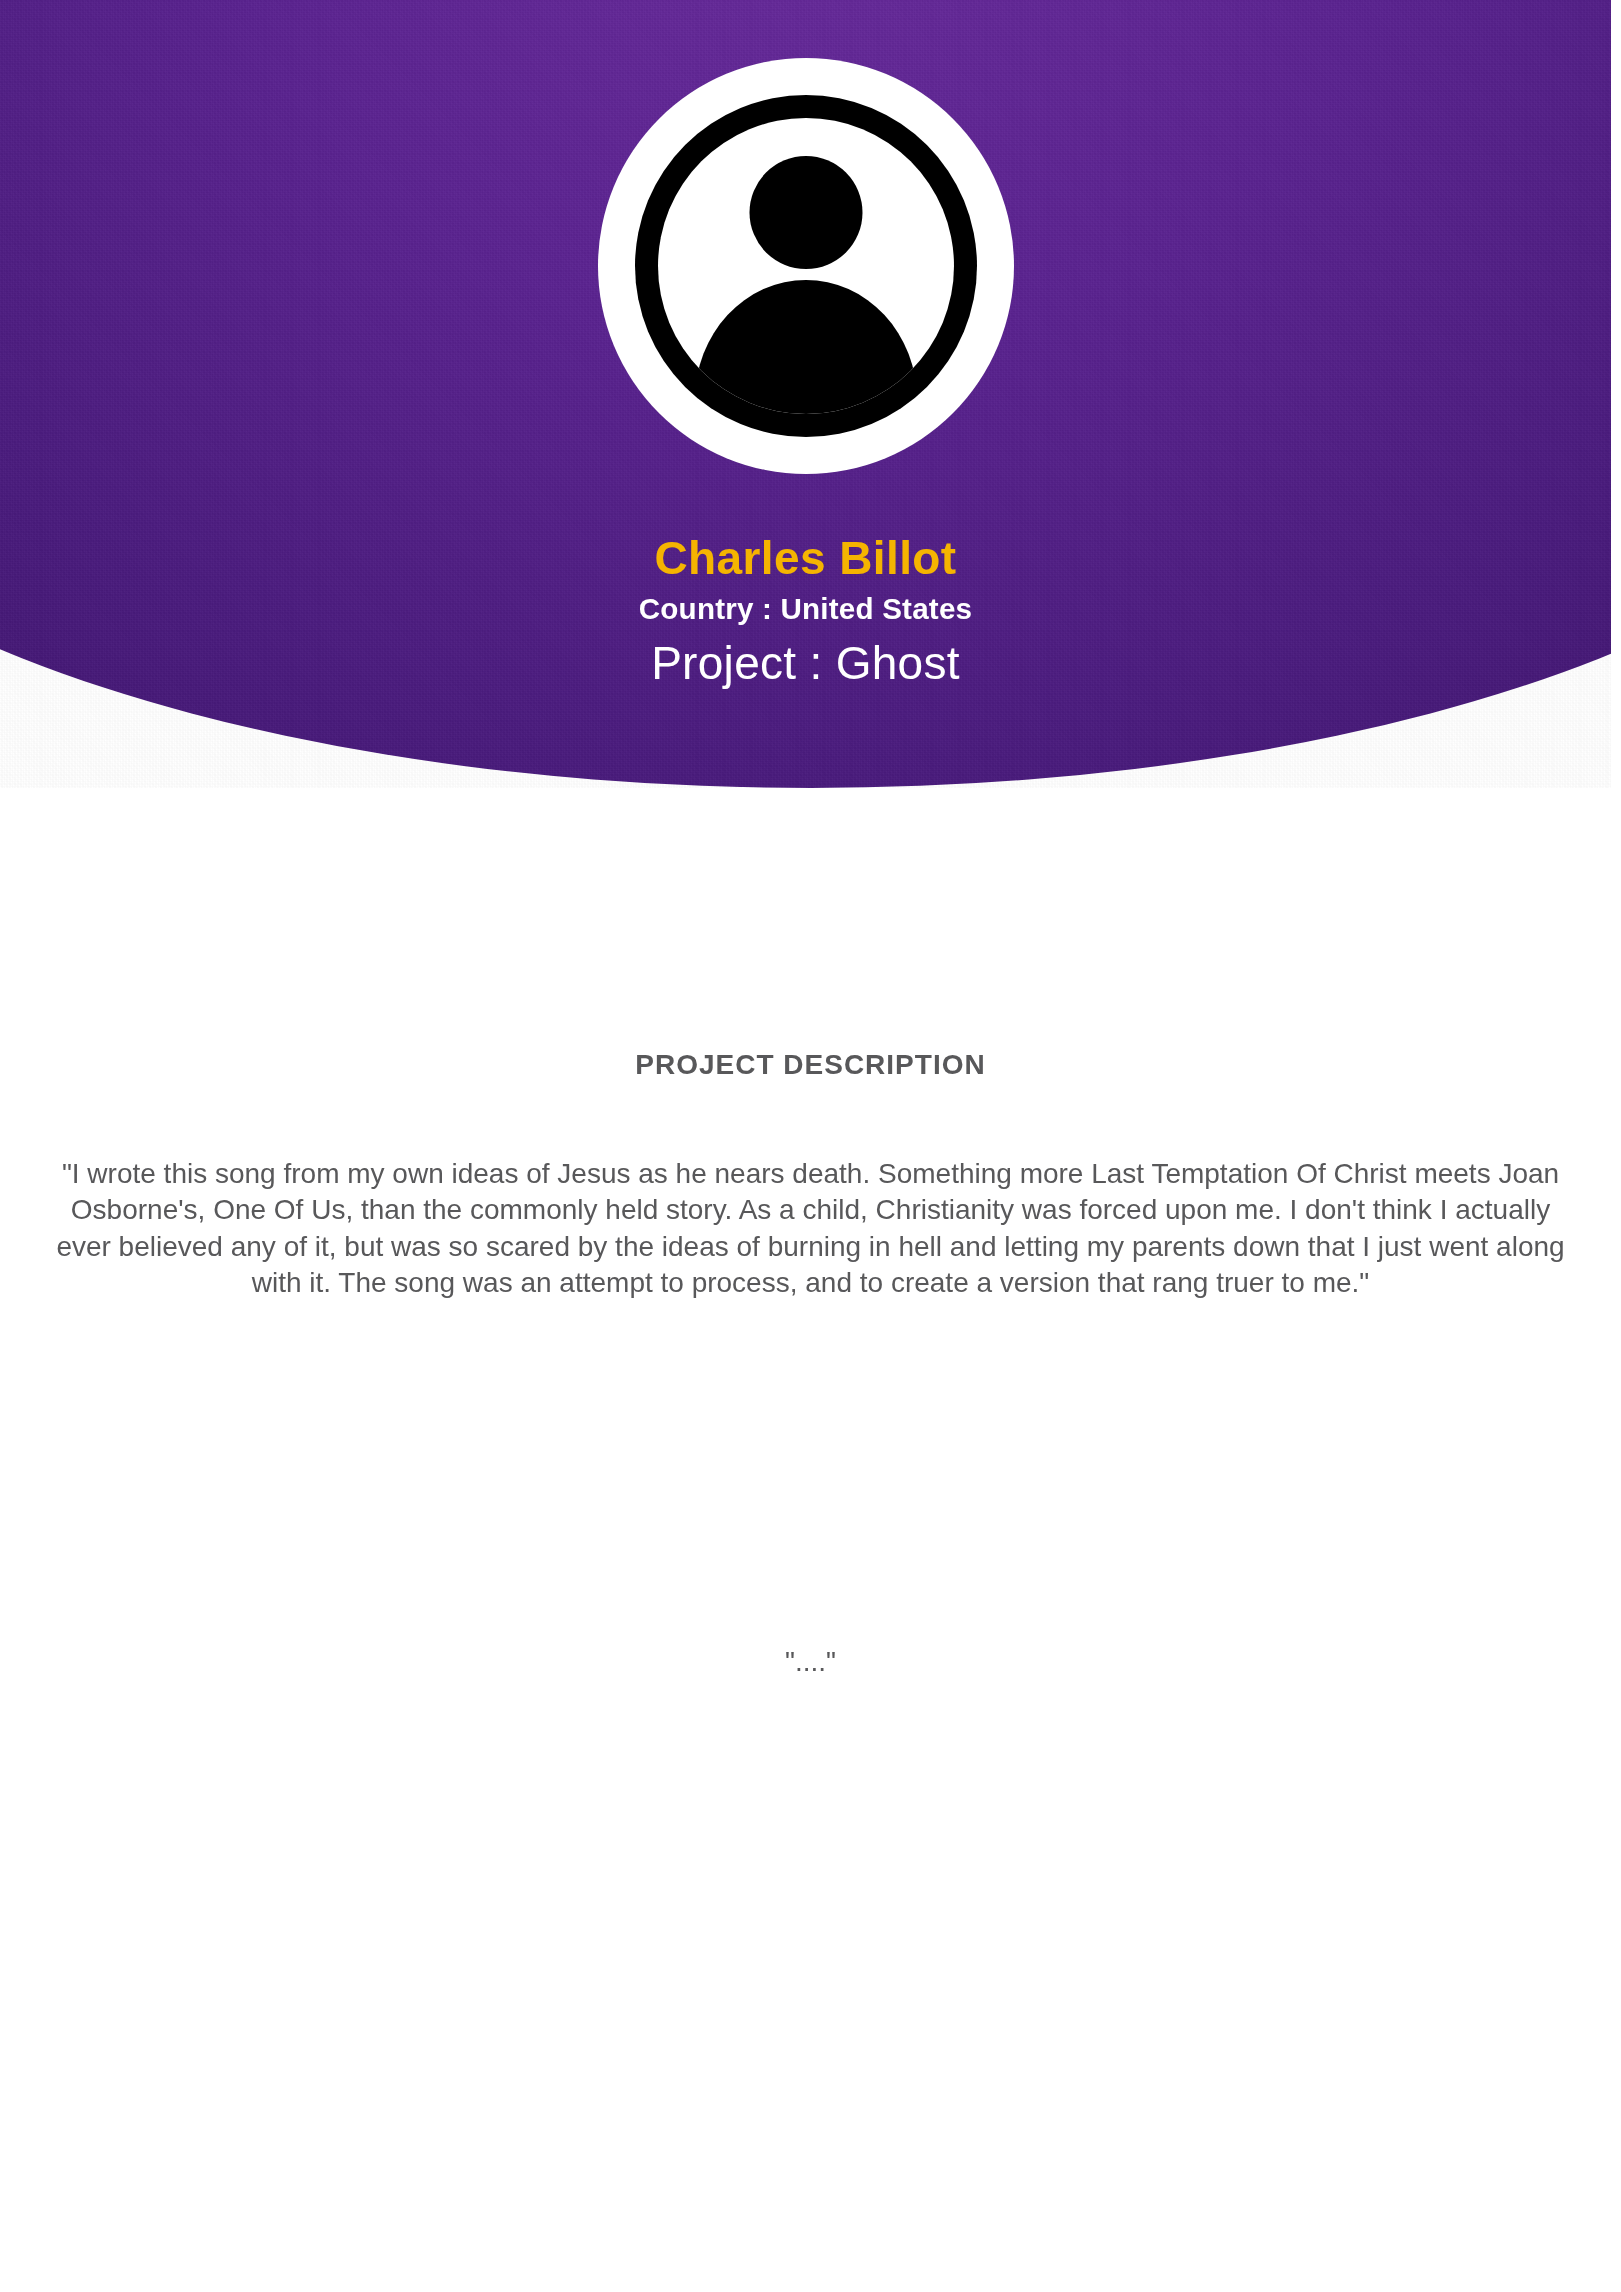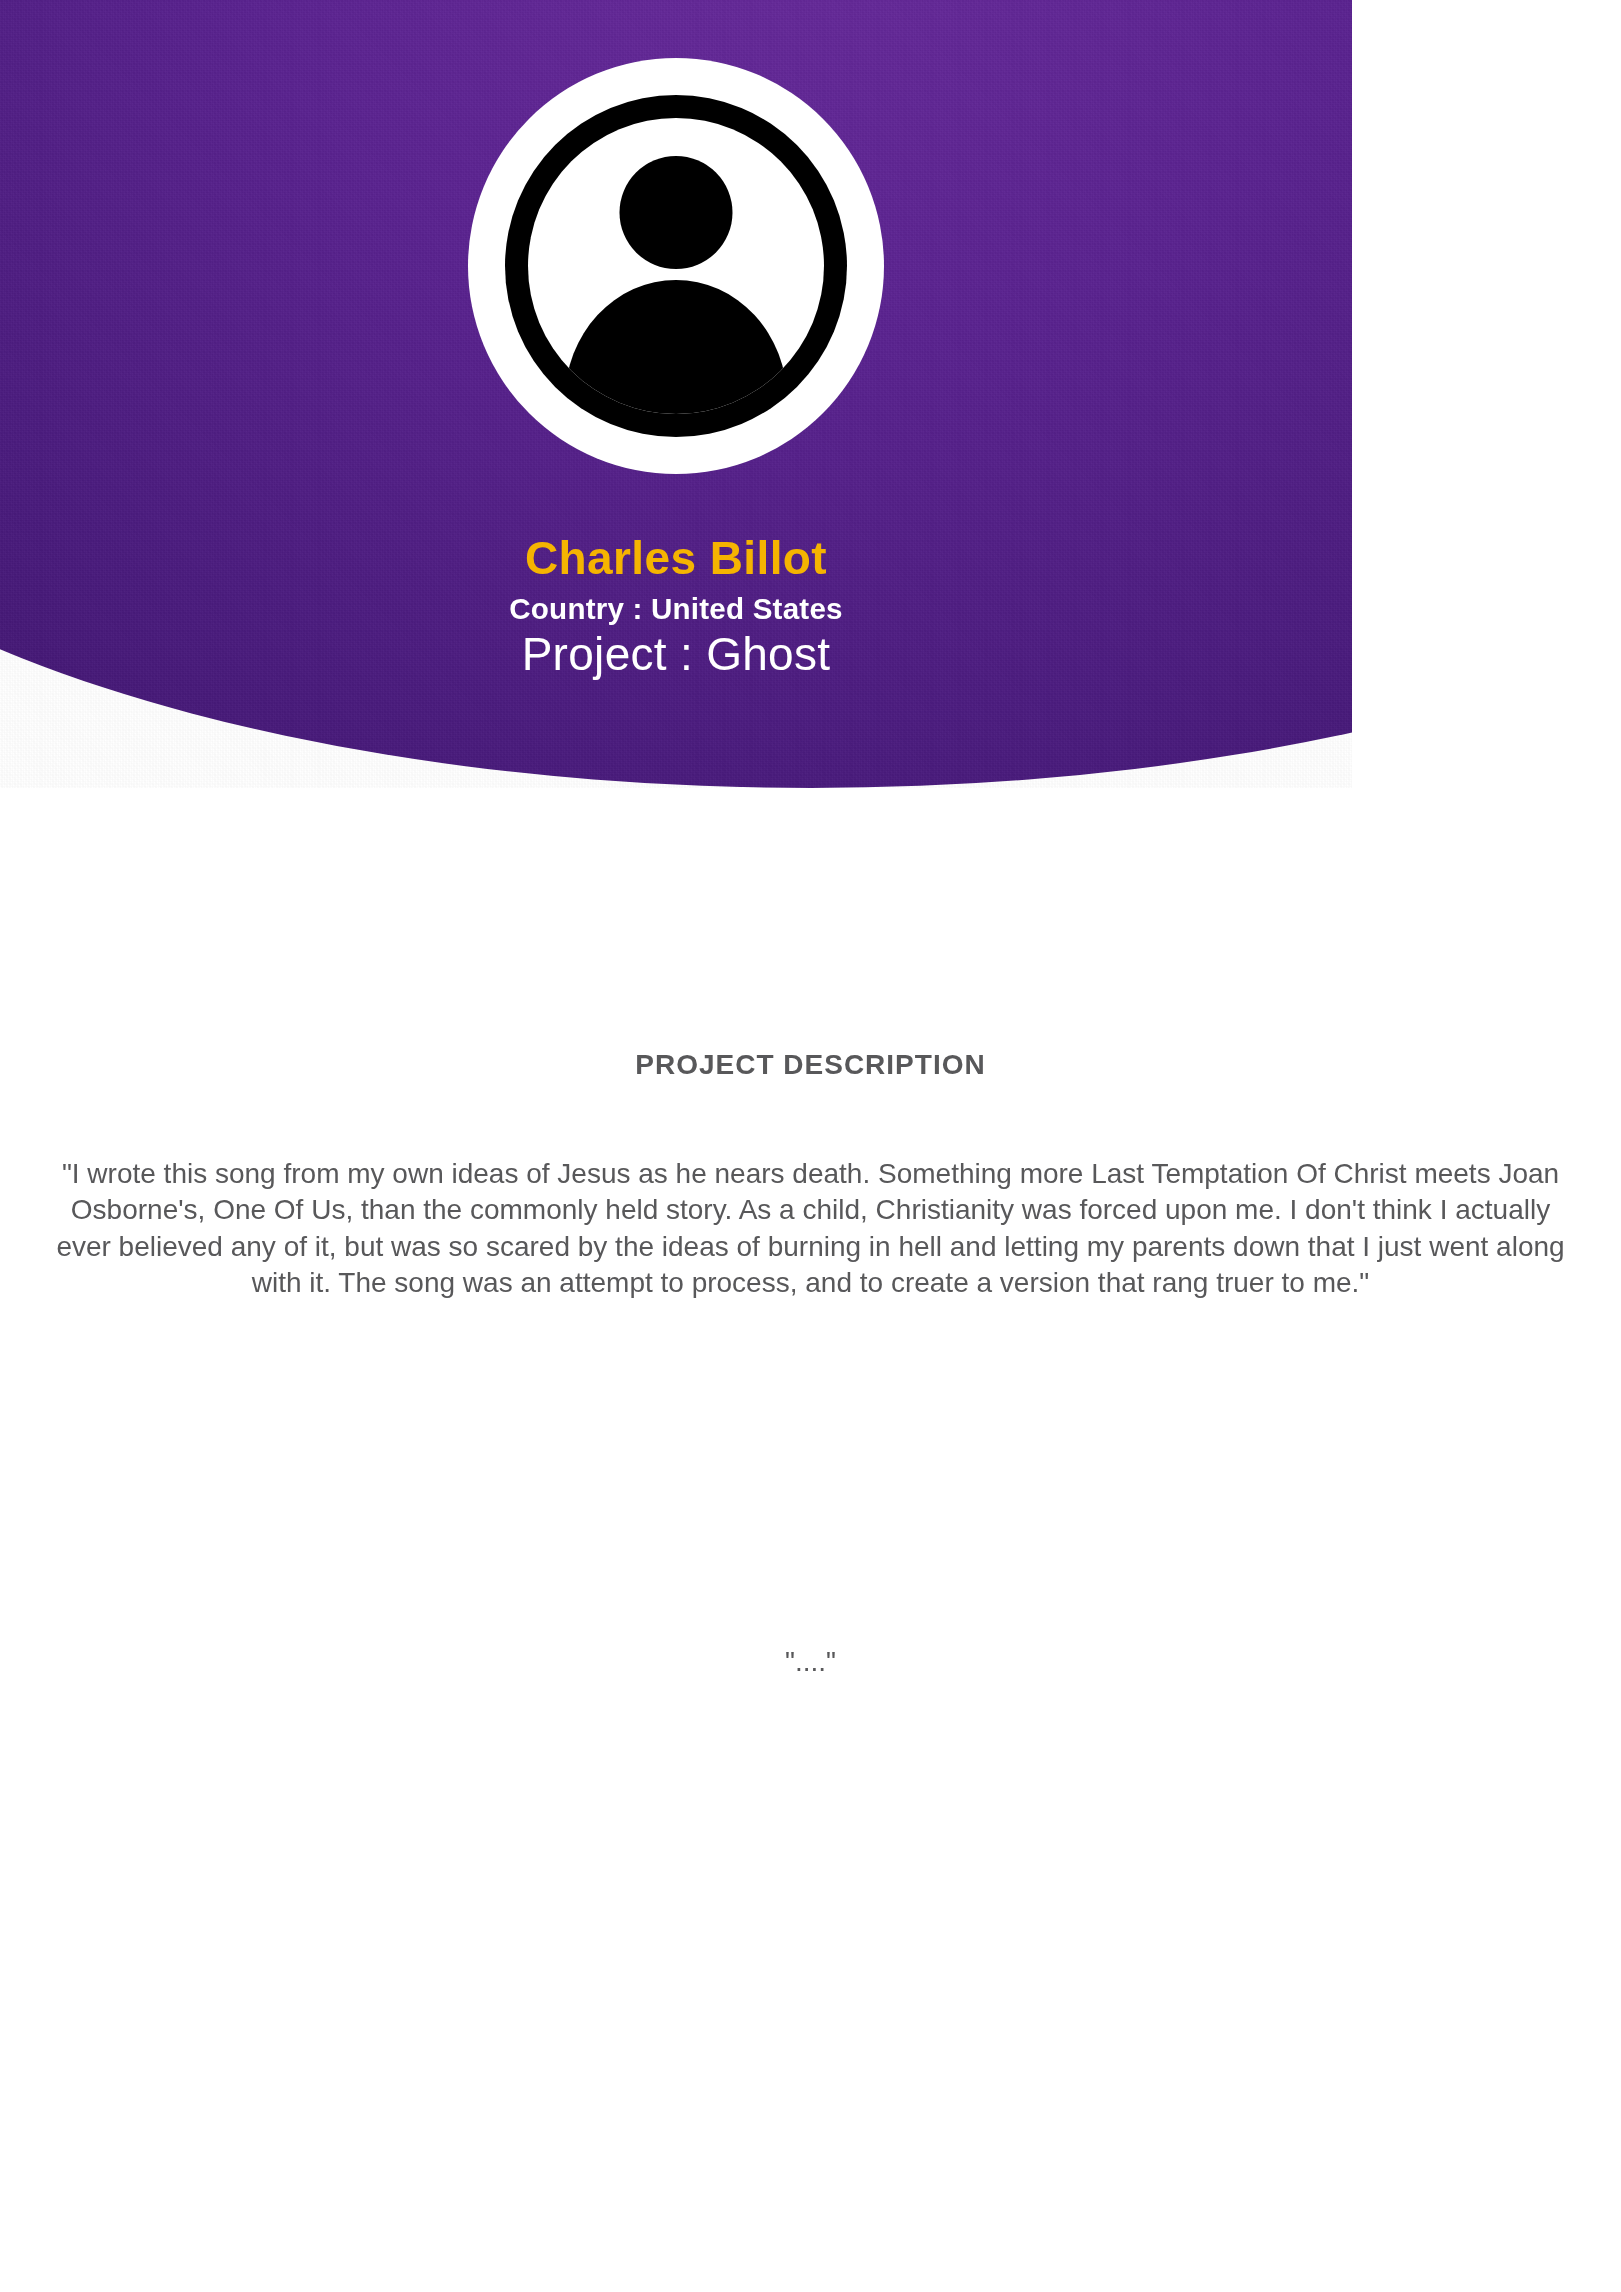--- a/index.html
+++ b/index.html
@@ -13,21 +13,21 @@
     font-family: "Liberation Sans", sans-serif;
     overflow: hidden;
     position: relative;
   }
 
   
   .header {
     position: absolute;
     top: 0;
     left: 0;
-    width: 1352px;
+    width: 1611px;
     height: 788px;
     overflow: hidden;
   }
   .header-bg {
     position: absolute;
     top: -376px;
     left: -304px;
     width: 2230px;
     height: 1164px;
     border-radius: 0 0 50% 50% / 0 0 38% 38%;
@@ -119,21 +119,21 @@
   }
   .person-country {
     margin-top: 8px;
     font-size: 29.6px;
     font-weight: bold;
     color: #ffffff;
     letter-spacing: 0.2px;
     text-align: center;
   }
   .project-title {
-    margin-top: 1px;
+    margin-top: 10px;
     font-size: 46px;
     font-weight: normal;
     color: #ffffff;
     letter-spacing: 0.3px;
   }
 
   
   .section {
     position: absolute;
     left: 0;

